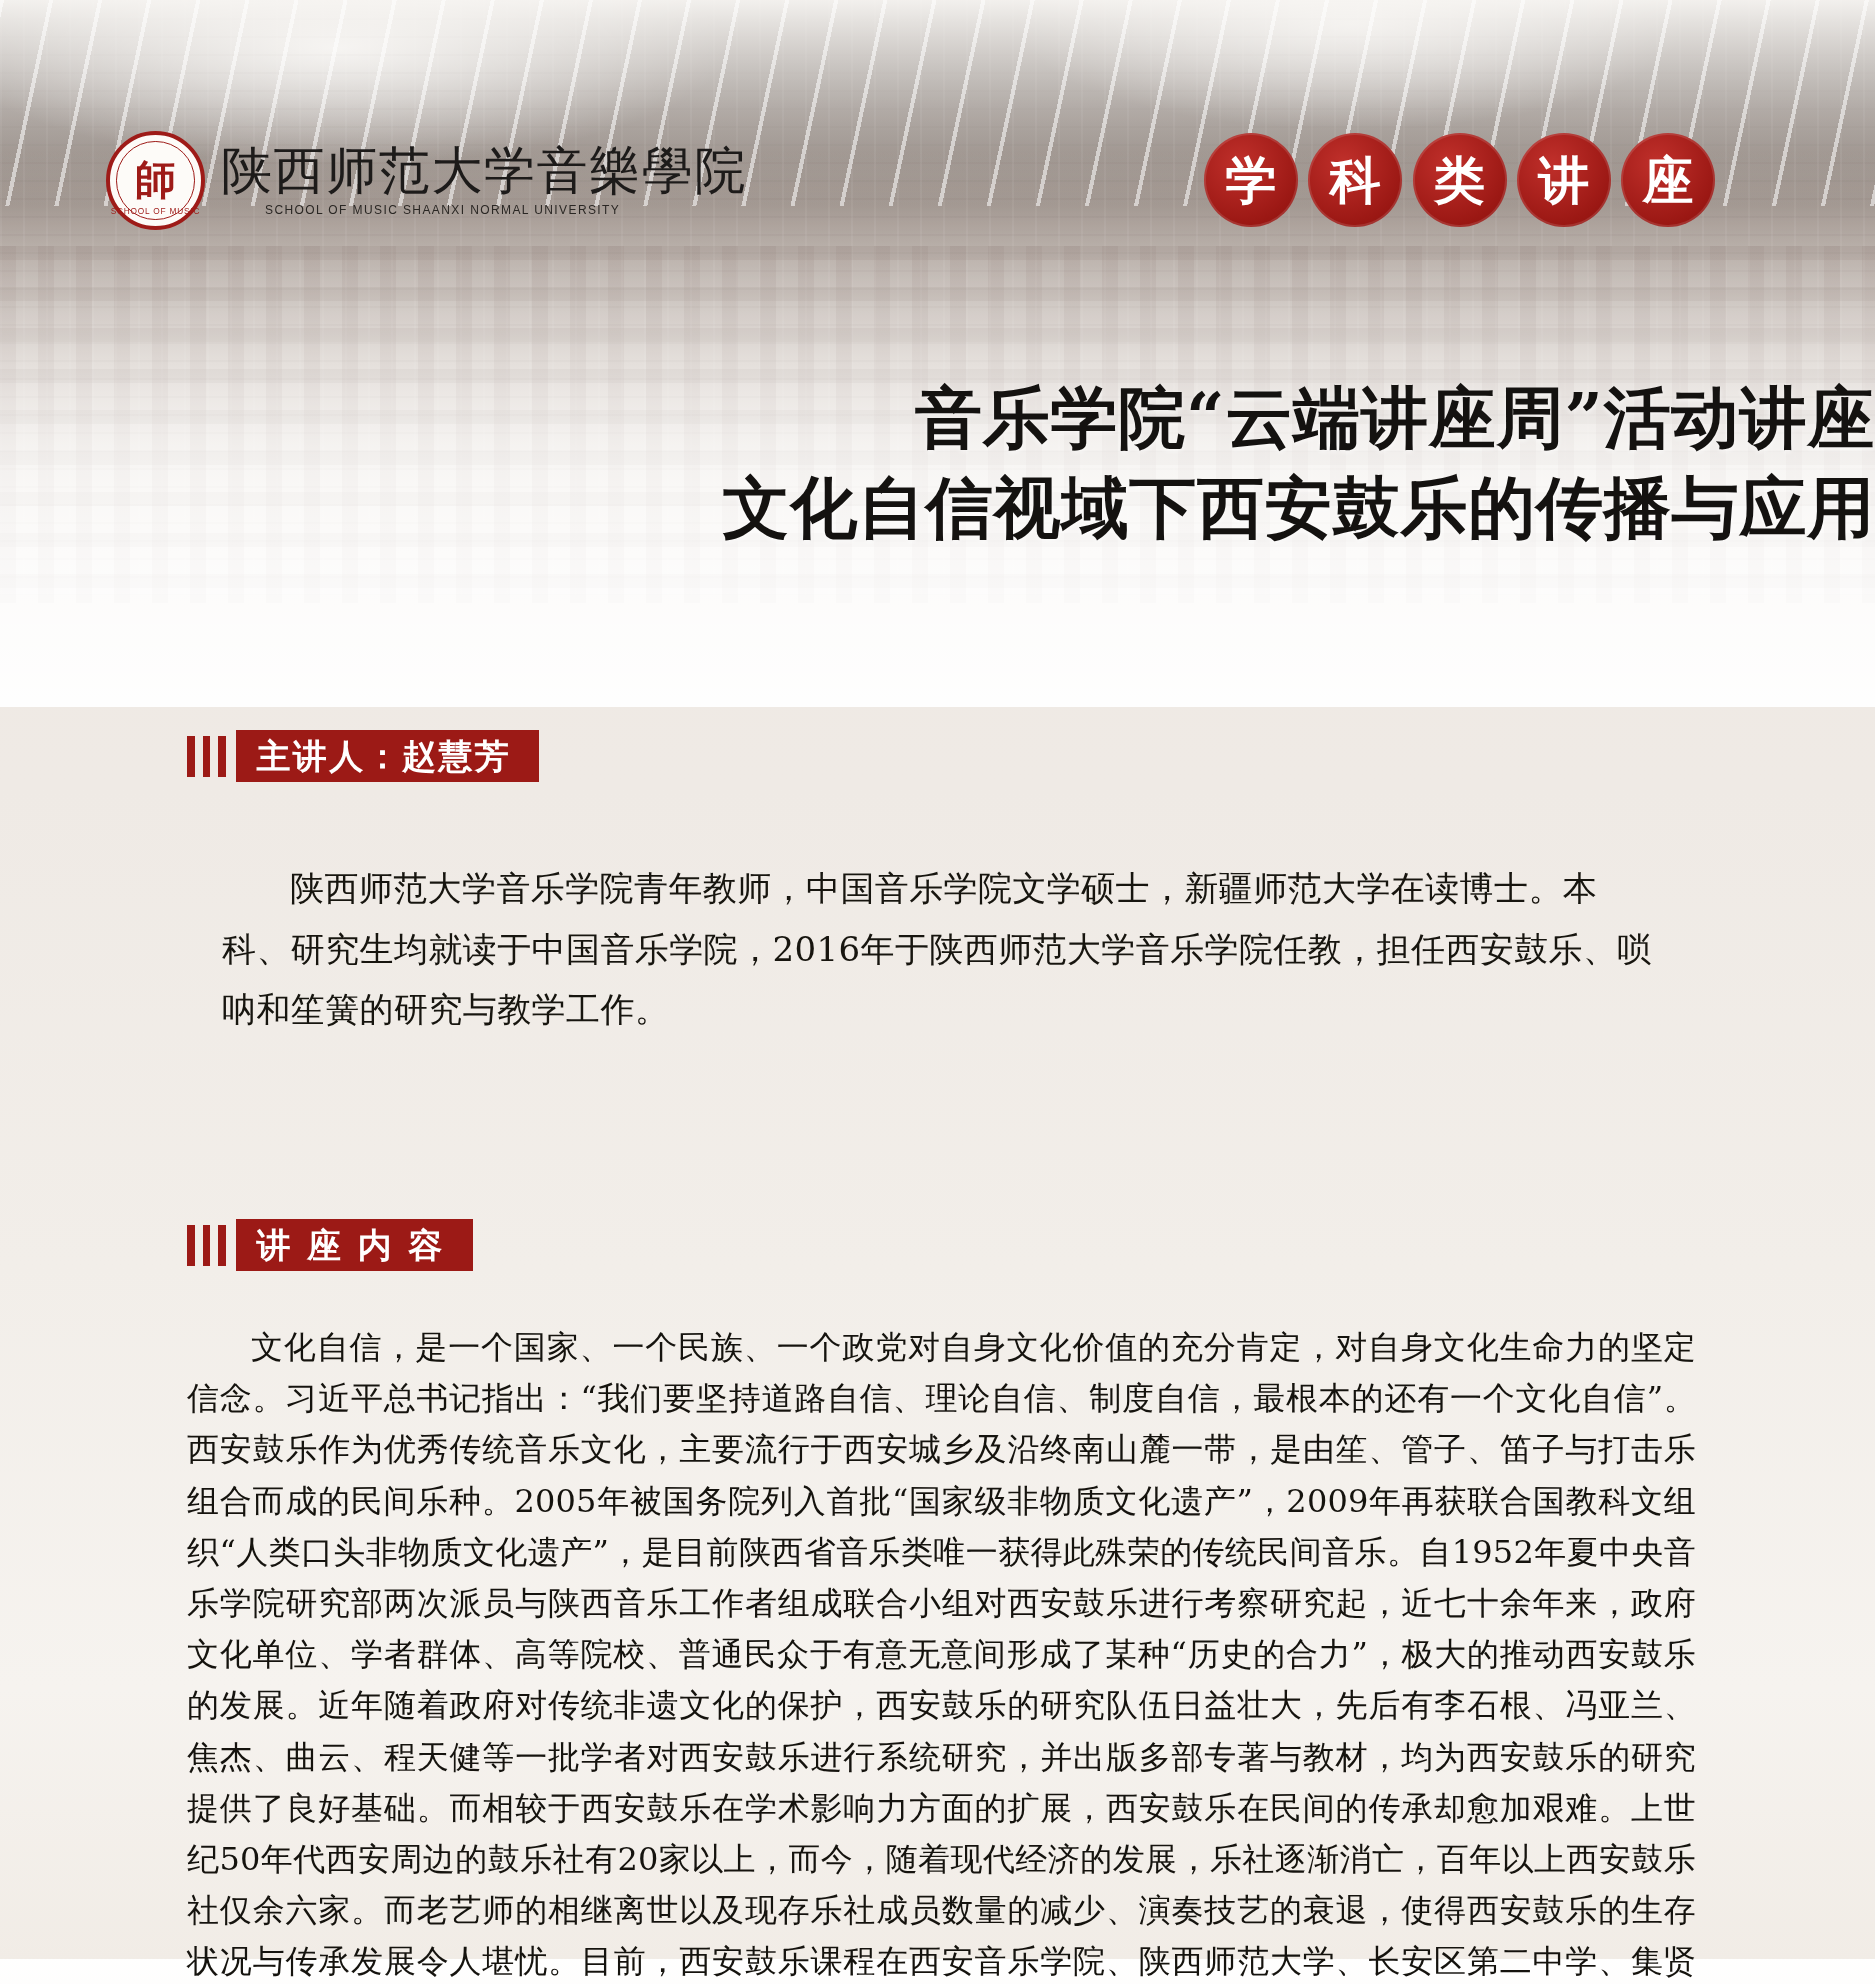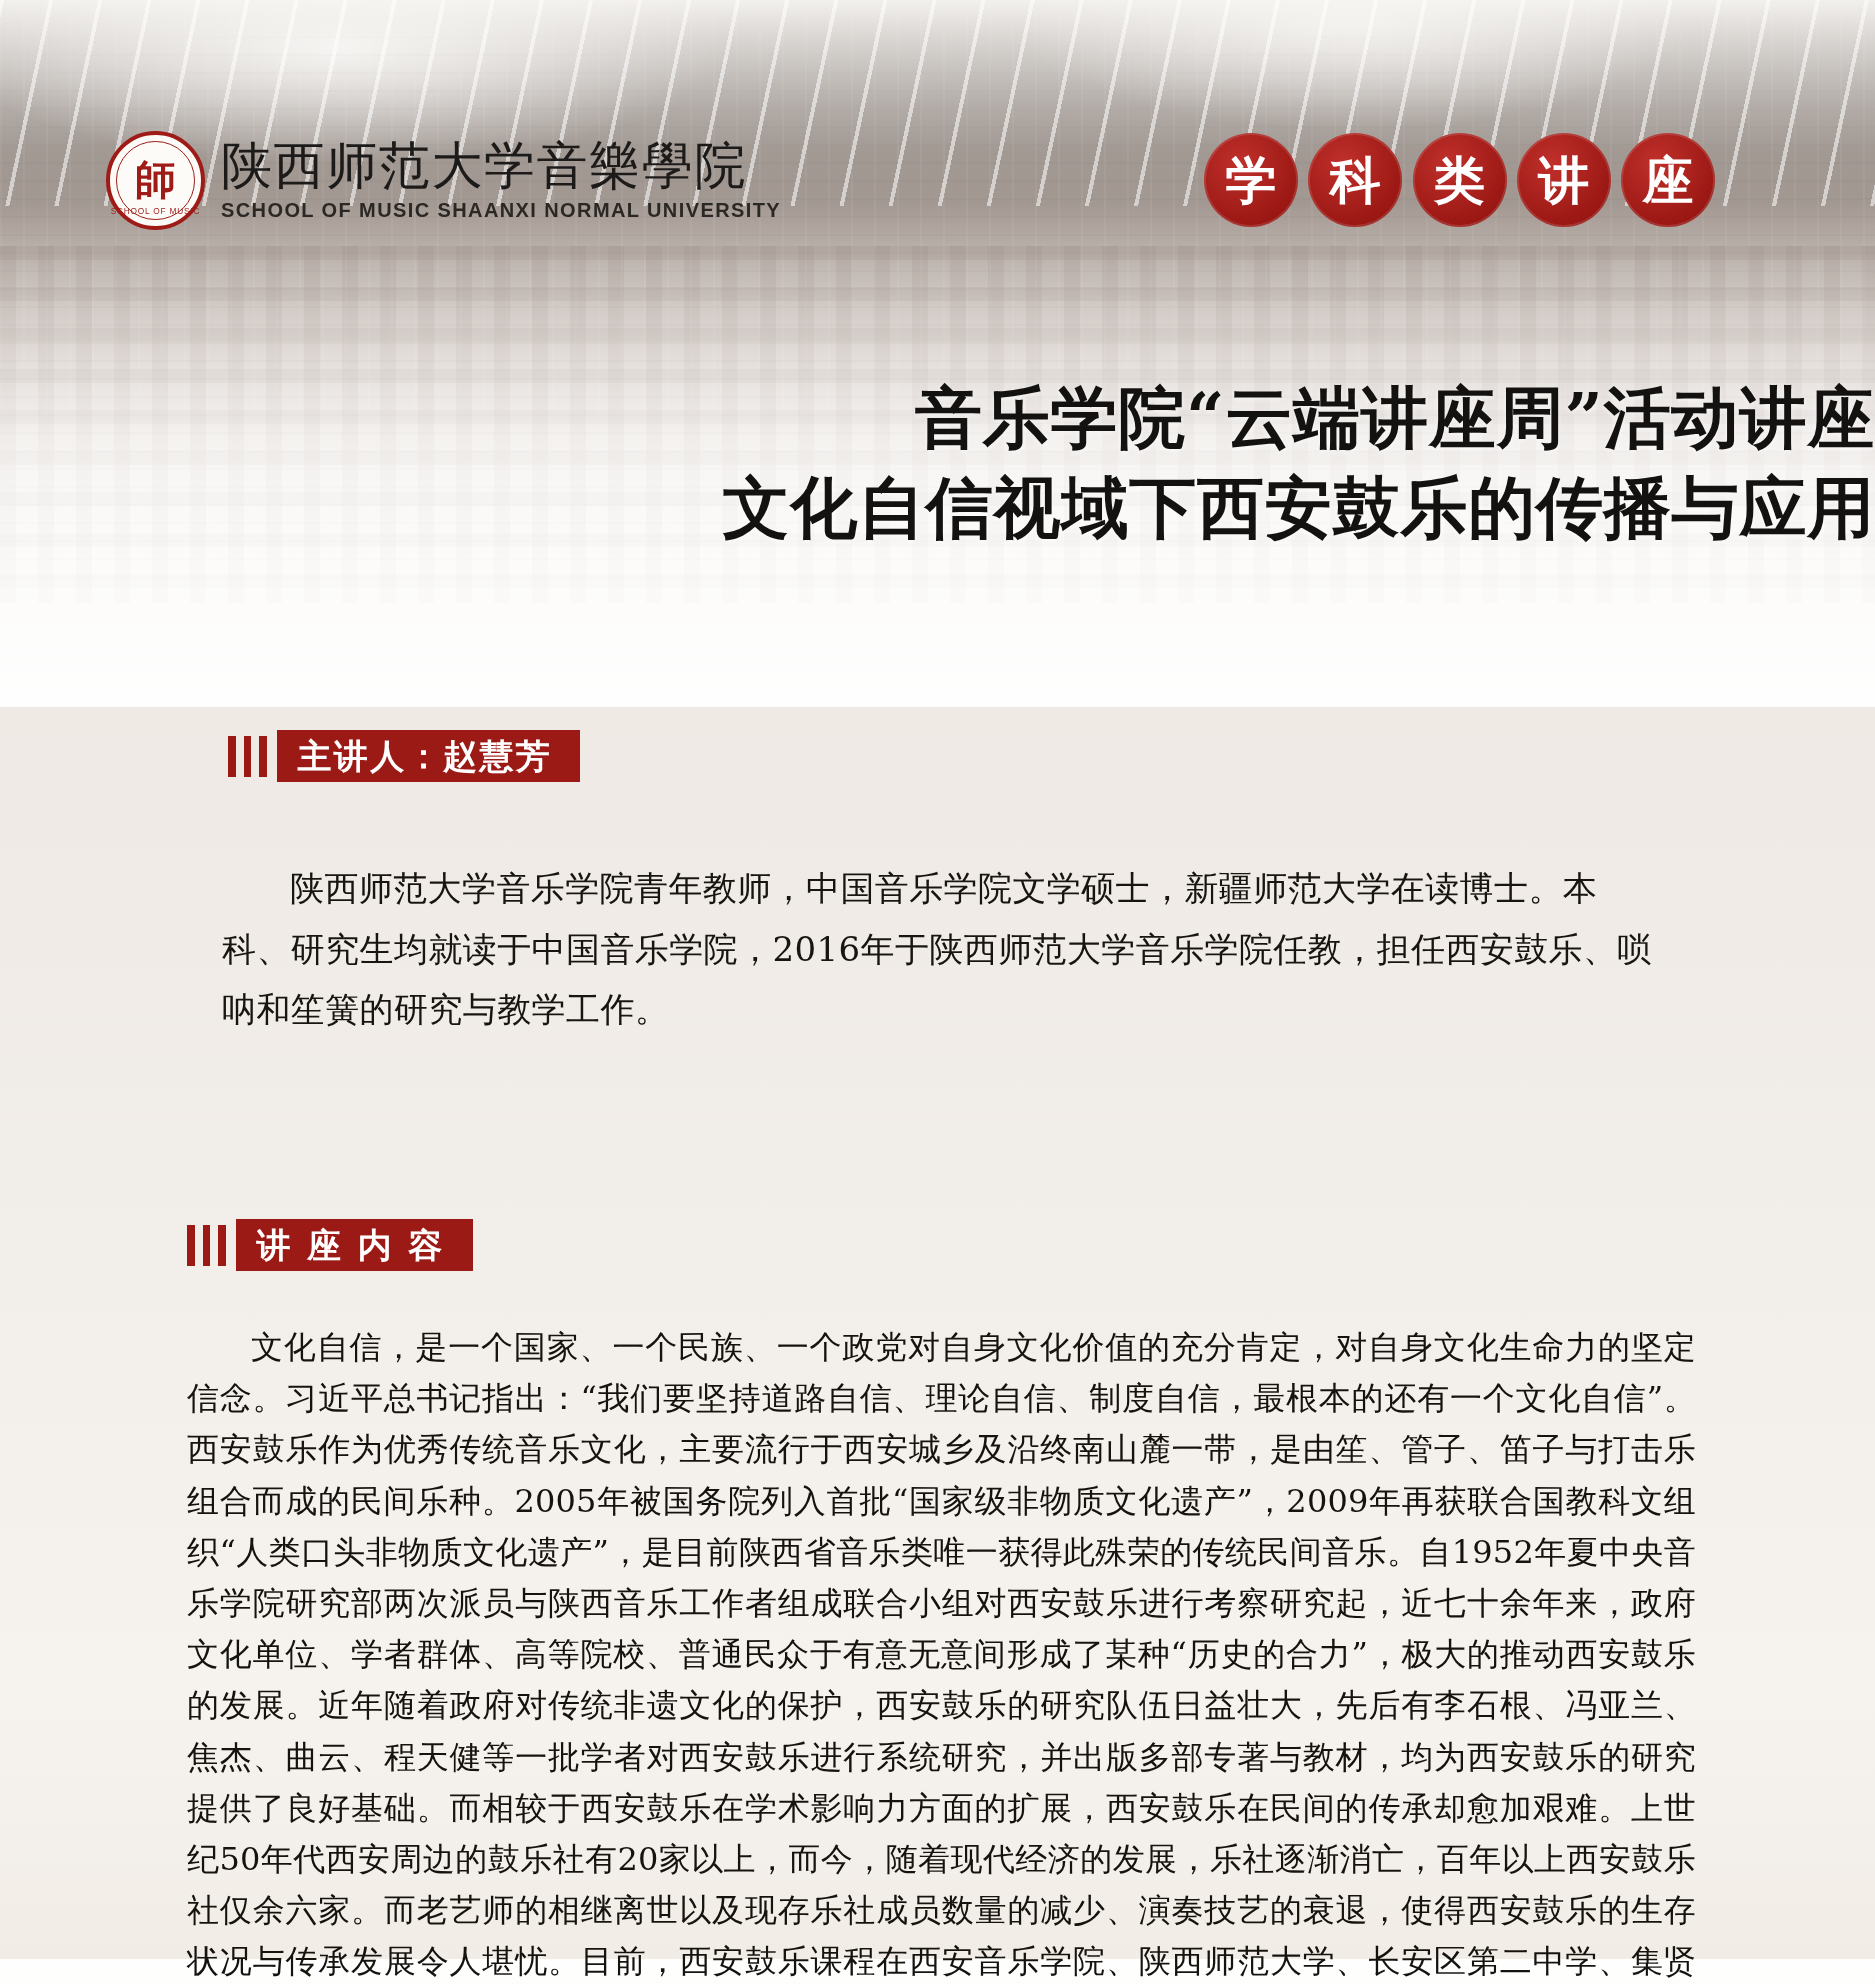--- a/index.html
+++ b/index.html
@@ -136,24 +136,25 @@
     font-weight: 400;
     font-size: 51px;
     line-height: 1.05;
     letter-spacing: 1.6px;
     white-space: nowrap;
   }
   .logo-text-en {
     margin-top: 6.4px;
     color: #2a2724;
     font-family: "Liberation Sans", sans-serif;
-    font-weight: 700;
-    font-size: 20px;
+    font-weight: 400;
+    font-size: 12px;
     letter-spacing: 1.4px;
     white-space: nowrap;
+    margin-left: 44px;
   }
   .badge-lecture {
     position: absolute;
     right: 106px; top: 11px;
     width: 619px; height: 100px;
     display: flex;
     align-items: center;
     justify-content: center;
     gap: 10.3px;
   }
@@ -281,21 +282,21 @@
       <div class="badge-cell">讲</div>
       <div class="badge-cell">座</div>
     </div>
   </div>
 
   <div class="title-wrap">
     <div class="title-line">音乐学院“云端讲座周”活动讲座</div>
     <div class="title-line">文化自信视域下西安鼓乐的传播与应用</div>
   </div>
 
-  <div class="section-head" style="left:187px; top:730px;margin-left:41px;">
+  <div class="section-head" style="left:187px; top:730px;">
     <div class="section-bars">
         <i></i>
         <i></i>
         <i></i>
       </div>
     <div class="section-plate">主讲人：赵慧芳</div>
   </div>
 
   <div class="speaker-bio">
     <p>陕西师范大学音乐学院青年教师，中国音乐学院文学硕士，新疆师范大学在读博士。本科、研究生均就读于中国音乐学院，2016年于陕西师范大学音乐学院任教，担任西安鼓乐、唢呐和笙簧的研究与教学工作。</p>

